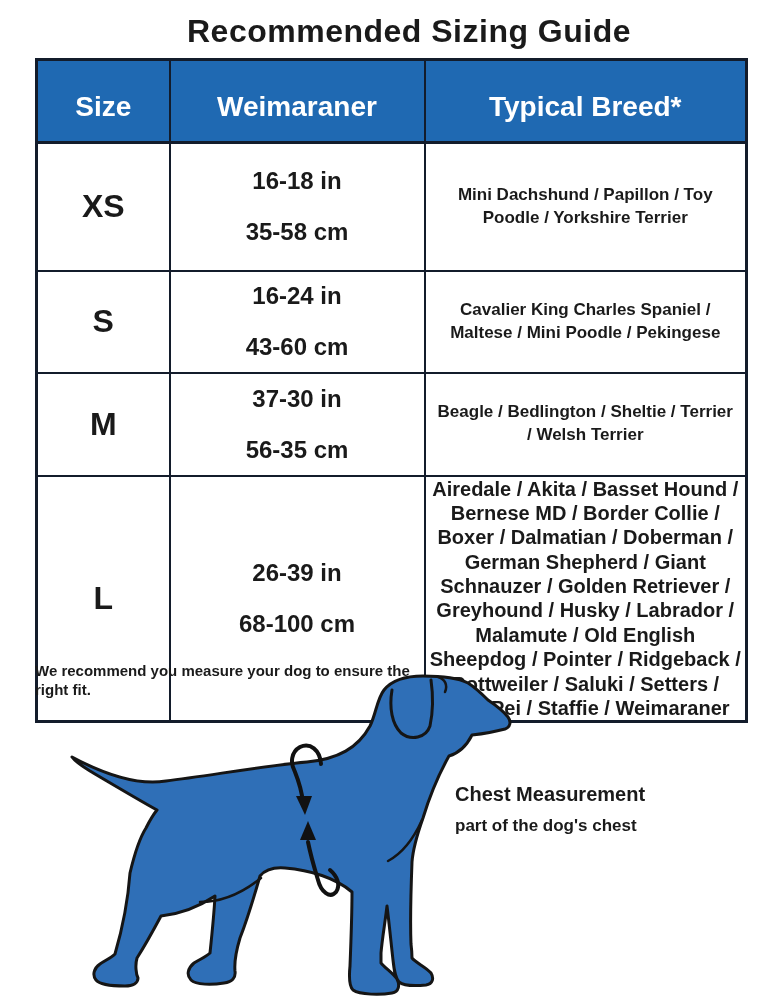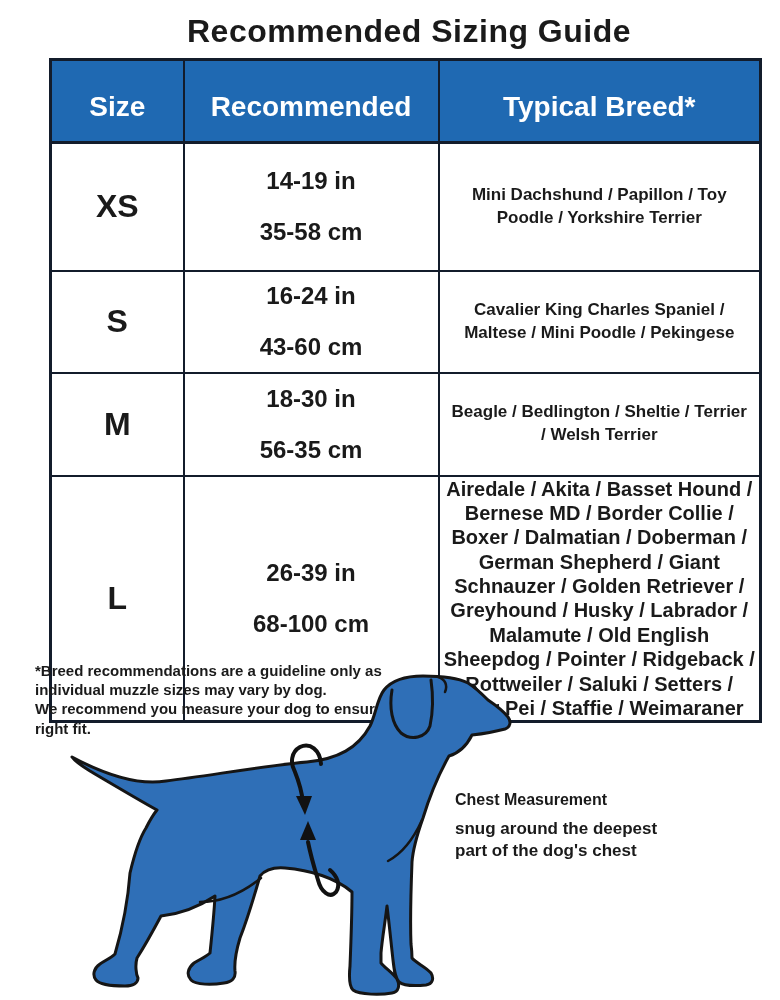--- a/index.html
+++ b/index.html
@@ -14,21 +14,21 @@
     width:780px;height:1000px;background:#ffffff;position:relative;
     font-family:"Liberation Sans","DejaVu Sans",sans-serif;color:var(--text);
     overflow:hidden;
   }
   .page-title{
     position:absolute;top:2px;left:8px;width:100%;
     text-align:center;font-size:32px;font-weight:bold;margin:11px;
     letter-spacing:0.5px;
   }
   table.size-table{
-    position:absolute;left:49px;top:58px;width:710px;
+    position:absolute;left:35px;top:58px;width:710px;
     border-collapse:collapse;table-layout:fixed;
     border:3px solid var(--border-dark);
   }
   .size-table th,.size-table td{
     border:2.5px solid var(--border-dark);
     text-align:center;vertical-align:middle;padding:0;
   }
   .size-table thead tr{height:83px;}
   .size-table th{
     background:var(--header-blue);color:#ffffff;
@@ -43,80 +43,79 @@
   td.meas-cell div{font-size:24px;font-weight:bold;line-height:1;}
   td.meas-cell .meas-in{margin-bottom:27px;}
   td.breed-cell{font-size:17px;font-weight:bold;line-height:1.35;padding:16px 12px;}
   tr.row-l td.breed-cell{font-size:20px;line-height:1.22;padding:0 4px;}
   .footnote{
     position:absolute;left:35px;top:661px;width:412px;
     font-size:15px;font-weight:bold;line-height:1.28;
   }
   .footnote p{margin:0;}
   .chest-note{position:absolute;left:455px;top:783px;width:250px;}
-  .chest-note h2{font-size:16px;font-weight:bold;margin:8px 0 9px 0;}
+  .chest-note h2{font-size:20px;font-weight:bold;margin:0 0 9px 0;}
   .chest-note .chest-line{font-size:17px;font-weight:bold;line-height:1.32;}
   svg.dog-art{position:absolute;left:40px;top:668px;width:500px;height:332px;}
 </style>
 </head>
 <body>
 
 <h1 class="page-title">Recommended Sizing Guide</h1>
 
 <table class="size-table">
   <colgroup>
     <col style="width:133px">
       <col style="width:255px">
       <col style="width:322px">
   </colgroup>
   <thead>
     <tr>
       <th>Size</th>
-      <th>Recommended</th>
+      <th>Weimaraner</th>
       <th>Typical Breed*</th>
     </tr>
   </thead>
   <tbody>
     <tr class="row-xs">
       <td class="size-cell">XS</td>
       <td class="meas-cell">
-        <div class="meas-in">14-19 in</div>
+        <div class="meas-in">16-18 in</div>
         <div class="meas-cm">35-58 cm</div>
       </td>
       <td class="breed-cell">Mini Dachshund / Papillon / Toy Poodle / Yorkshire Terrier</td>
     </tr>
     <tr class="row-s">
       <td class="size-cell">S</td>
       <td class="meas-cell">
         <div class="meas-in">16-24 in</div>
         <div class="meas-cm">43-60 cm</div>
       </td>
       <td class="breed-cell">Cavalier King Charles Spaniel / Maltese / Mini Poodle / Pekingese</td>
     </tr>
     <tr class="row-m">
       <td class="size-cell">M</td>
       <td class="meas-cell">
-        <div class="meas-in">18-30 in</div>
+        <div class="meas-in">37-30 in</div>
         <div class="meas-cm">56-35 cm</div>
       </td>
       <td class="breed-cell">Beagle / Bedlington / Sheltie / Terrier / Welsh Terrier</td>
     </tr>
     <tr class="row-l">
       <td class="size-cell">L</td>
       <td class="meas-cell">
         <div class="meas-in">26-39 in</div>
         <div class="meas-cm">68-100 cm</div>
       </td>
       <td class="breed-cell">Airedale / Akita / Basset Hound / Bernese MD / Border Collie / Boxer / Dalmatian / Doberman / German Shepherd / Giant Schnauzer / Golden Retriever / Greyhound / Husky / Labrador / Malamute / Old English Sheepdog / Pointer / Ridgeback / Rottweiler / Saluki / Setters / Shar Pei / Staffie / Weimaraner</td>
     </tr>
   </tbody>
 </table>
 
 <div class="footnote">
-  <p>*Breed recommendations are a guideline only as individual muzzle sizes may vary by dog.</p>
   <p>We recommend you measure your dog to ensure the right fit.</p>
 </div>
 
 <svg class="dog-art" viewBox="0 0 500 332" aria-hidden="true">
 
   <path fill="#2f6fb7" stroke="#151515" stroke-width="3" stroke-linejoin="round" d="M 32 89
        C 58 103, 95 118, 126 113
        C 168 108, 222 98, 267 94
        C 298 91, 318 80, 330 58
        C 336 46, 337 31, 344 22
@@ -174,15 +173,14 @@
 
   <path fill="none" stroke="#111111" stroke-width="4" stroke-linecap="round" d="M 281 96 C 280 82, 270 74, 260 79 C 251 84, 250 95, 255 104 C 259 114, 262 126, 263 134"></path>
   <polygon fill="#111111" points="256,128 272,128 265,147"></polygon>
 
   <polygon fill="#111111" points="260,172 276,172 268,153"></polygon>
   <path fill="none" stroke="#111111" stroke-width="4" stroke-linecap="round" d="M 268 174 C 271 189, 275 202, 278 212 C 281 224, 290 231, 296 224 C 301 217, 297 208, 290 202"></path>
 </svg>
 
 <div class="chest-note">
   <h2>Chest Measurement</h2>
-  <div class="chest-line">snug around the deepest</div>
   <div class="chest-line">part of the dog's chest</div>
 </div>
 
 </body></html>

